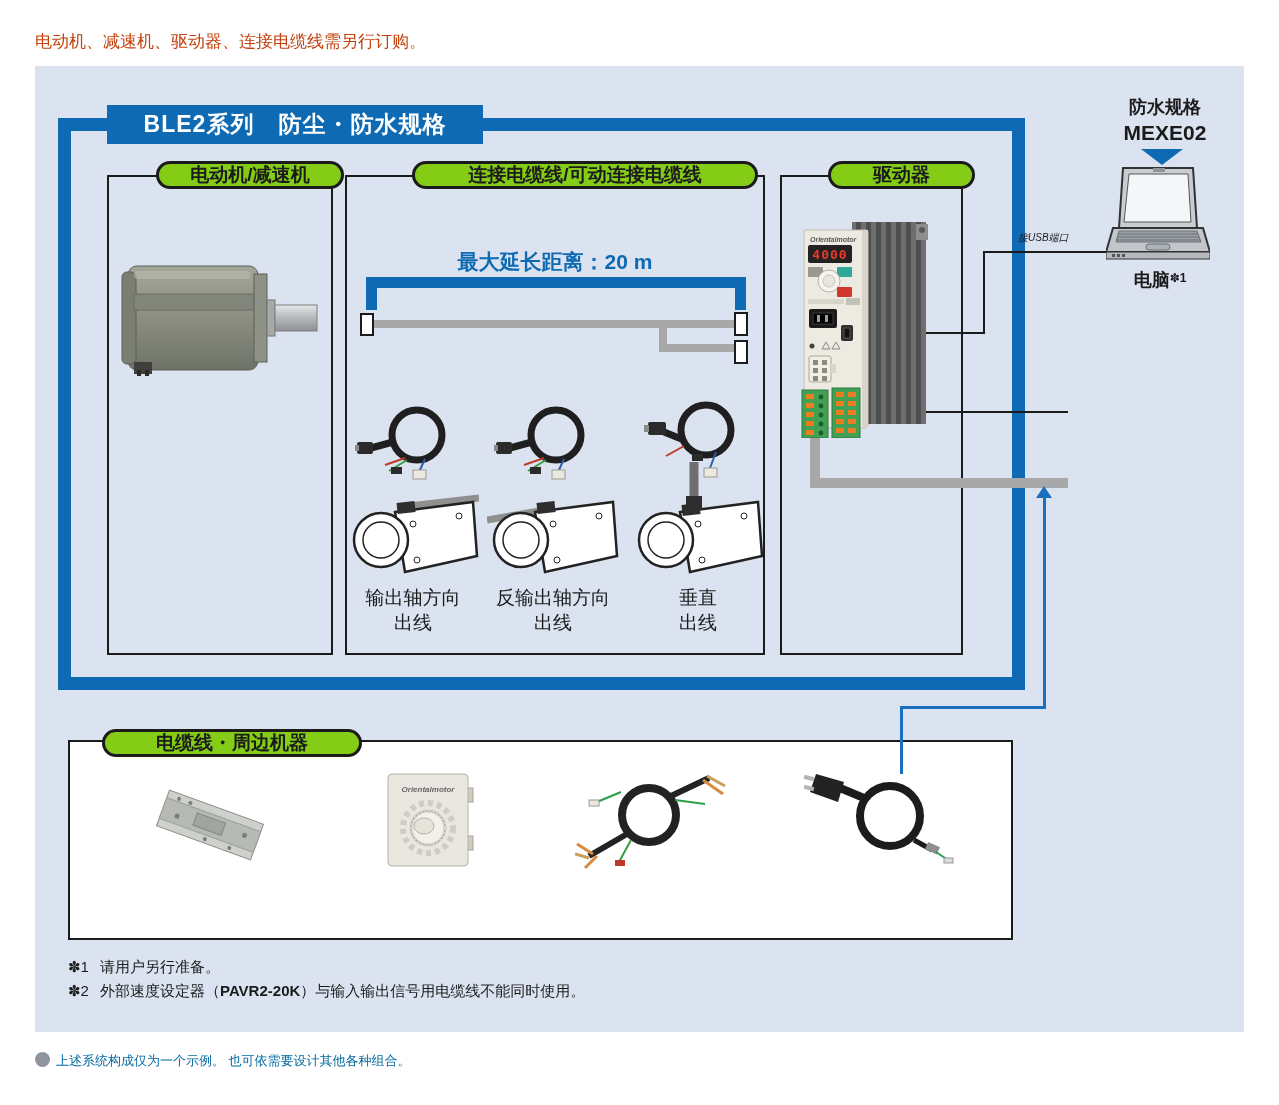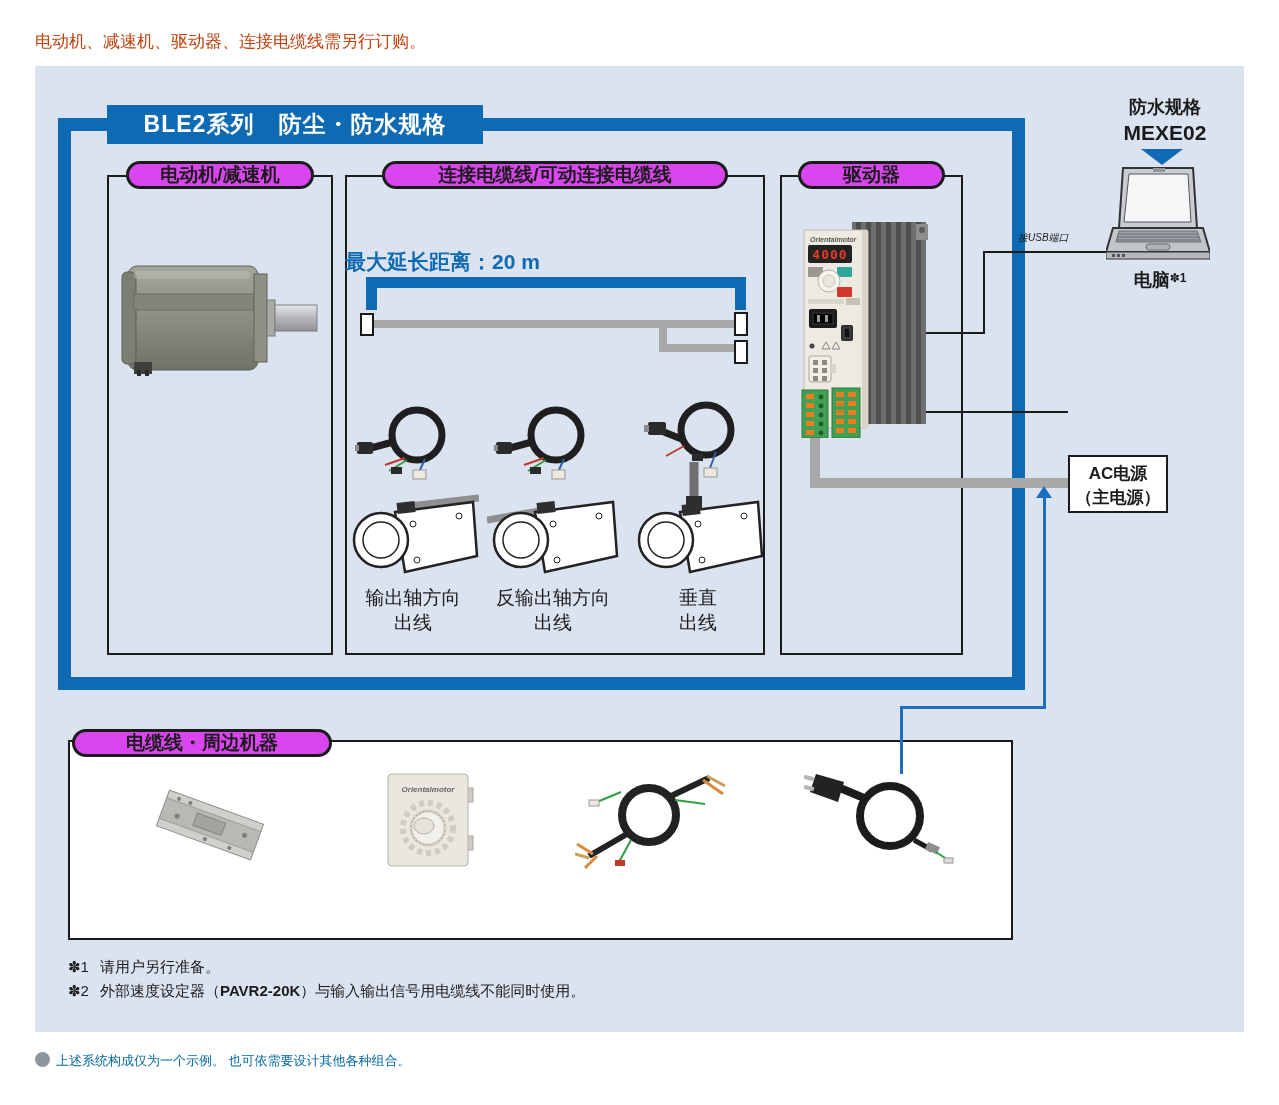--- a/index.html
+++ b/index.html
@@ -8,21 +8,21 @@
   .bold{font-weight:bold;}
   .center{text-align:center;}
   sup.ref{font-size:12px;vertical-align:4px;font-weight:bold;}
   
   .lavender{left:35px;top:66px;width:1209px;height:966px;background:#dbe2f0;}
   
   .sysbox{left:58px;top:118px;width:967px;height:572px;border:13px solid #0e6ab2;box-sizing:border-box;}
   .header{left:107px;top:105px;width:376px;height:39px;background:#0e6ab2;color:#fff;font-size:23px;font-weight:bold;line-height:39px;text-align:center;letter-spacing:1px;}
   
   .obox{border:2px solid #1b1b1b;box-sizing:border-box;}
-  .pill{background:#d946ef;border:3px solid #1b1b1b;border-radius:999px;box-sizing:border-box;display:flex;align-items:center;justify-content:center;font-weight:bold;font-size:19px;z-index:8;}
+  .pill{background:#84cc16;border:3px solid #1b1b1b;border-radius:999px;box-sizing:border-box;display:flex;align-items:center;justify-content:center;font-weight:bold;font-size:19px;z-index:8;margin-left:30px;}
   .blueline{background:#0e6ab2;}
   .blktext{font-size:18px;font-weight:bold;}
   .lbl{font-size:18px;font-weight:bold;line-height:24px;text-align:center;}
   .optlbl{font-size:19px;font-weight:normal;line-height:25px;text-align:center;}
   .thinline{background:#1b1b1b;z-index:4;}
   .grayline{background:#a8a8a8;z-index:5;}
   .bluethin{background:#1c6fbe;z-index:4;}
   .whitebox{background:#fff;border:2px solid #1b1b1b;box-sizing:border-box;z-index:6;}
   .maxdist{color:#0e6ab2;font-size:21px;font-weight:bold;}
   .conn{background:#fff;border:2px solid #1b1b1b;box-sizing:border-box;z-index:6;}
@@ -87,21 +87,21 @@
     <rect x="14" y="13" width="116" height="8" rx="4" fill="#b9bcb0" opacity="0.6"></rect>
     <rect x="14" y="36" width="120" height="16" fill="#82857a" stroke="#6b6e63" stroke-width="1"></rect>
     <rect x="134" y="16" width="13" height="88" fill="#8e9186" stroke="#5d6056"></rect>
     <rect x="147" y="42" width="8" height="36" fill="#a8aaa6" stroke="#777"></rect>
     <rect x="155" y="47" width="42" height="26" fill="url(#mg2)" stroke="#7d7f82"></rect>
     <rect x="14" y="104" width="18" height="12" fill="#3f3f3b"></rect>
     <rect x="17" y="112" width="4" height="6" fill="#2a2a27"></rect>
       <rect x="25" y="112" width="4" height="6" fill="#2a2a27"></rect>
   </svg>
 
-  <div class="abs maxdist" style="left:345px;top:248px;width:420px;text-align:left;">最大延长距离：20 m</div>
+  <div class="abs maxdist" style="left:345px;top:248px;width:420px;text-align:center;">最大延长距离：20 m</div>
   <div class="abs blueline" style="left:366px;top:277px;width:380px;height:11px;z-index:6;"></div>
   <div class="abs blueline" style="left:366px;top:277px;width:11px;height:33px;z-index:6;"></div>
   <div class="abs blueline" style="left:735px;top:277px;width:11px;height:33px;z-index:6;"></div>
   <div class="abs grayline" style="left:372px;top:320px;width:364px;height:8px;"></div>
   <div class="abs grayline" style="left:659px;top:320px;width:8px;height:32px;"></div>
   <div class="abs grayline" style="left:659px;top:344px;width:77px;height:8px;"></div>
   <div class="abs conn" style="left:360px;top:313px;width:14px;height:23px;"></div>
   <div class="abs conn" style="left:734px;top:312px;width:14px;height:24px;"></div>
   <div class="abs conn" style="left:734px;top:340px;width:14px;height:24px;"></div>
 
@@ -262,24 +262,20 @@
     <rect x="0" y="86" width="104" height="7" fill="#b5b9be" stroke="#333"></rect>
     <rect x="6" y="88" width="3" height="3" fill="#555"></rect>
       <rect x="11" y="88" width="3" height="3" fill="#555"></rect>
       <rect x="16" y="88" width="3" height="3" fill="#555"></rect>
   </svg>
 
   <div class="abs bold center" style="left:1100px;top:268px;width:120px;font-size:18px;"><span>电脑</span><sup class="ref">✽1</sup></div>
 
   <div class="abs" style="left:1018px;top:231px;font-size:10px;z-index:7;font-style:italic;">接USB端口</div>
 
-  <div class="abs whitebox" style="left:1068px;top:455px;width:100px;height:58px;padding-top:5px;font-size:17px;font-weight:bold;text-align:center;line-height:24px;">
-    <div>AC电源</div>
-    <div>（主电源）</div>
-  </div>
 
   <div class="abs" style="left:68px;top:740px;width:945px;height:200px;background:#fff;border:2px solid #1b1b1b;box-sizing:border-box;z-index:2;"></div>
   <div class="abs pill" style="left:72px;top:729px;width:260px;height:28px;">电缆线・周边机器</div>
 
   <svg class="abs svgimg" style="left:150px;top:778px;" width="120" height="95" viewBox="0 0 120 95">
     <g transform="rotate(20 60 47)">
       <rect x="10" y="28" width="100" height="38" fill="#cdd0cb" stroke="#8a8d88"></rect>
       <rect x="10" y="36" width="100" height="22" fill="#b7bab4" stroke="#9a9d97"></rect>
       <rect x="44" y="40" width="30" height="13" fill="#a2a59f" stroke="#83867f"></rect>
       <circle cx="22" cy="33" r="2" fill="#7c7f78"></circle>

